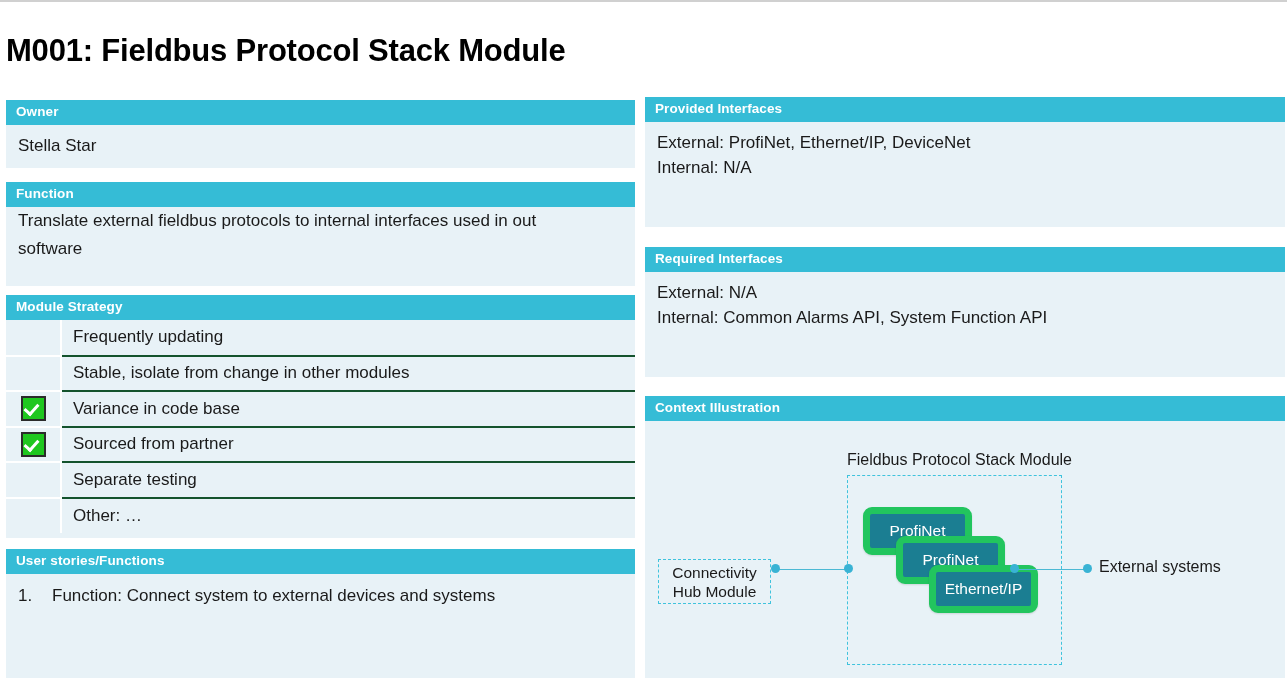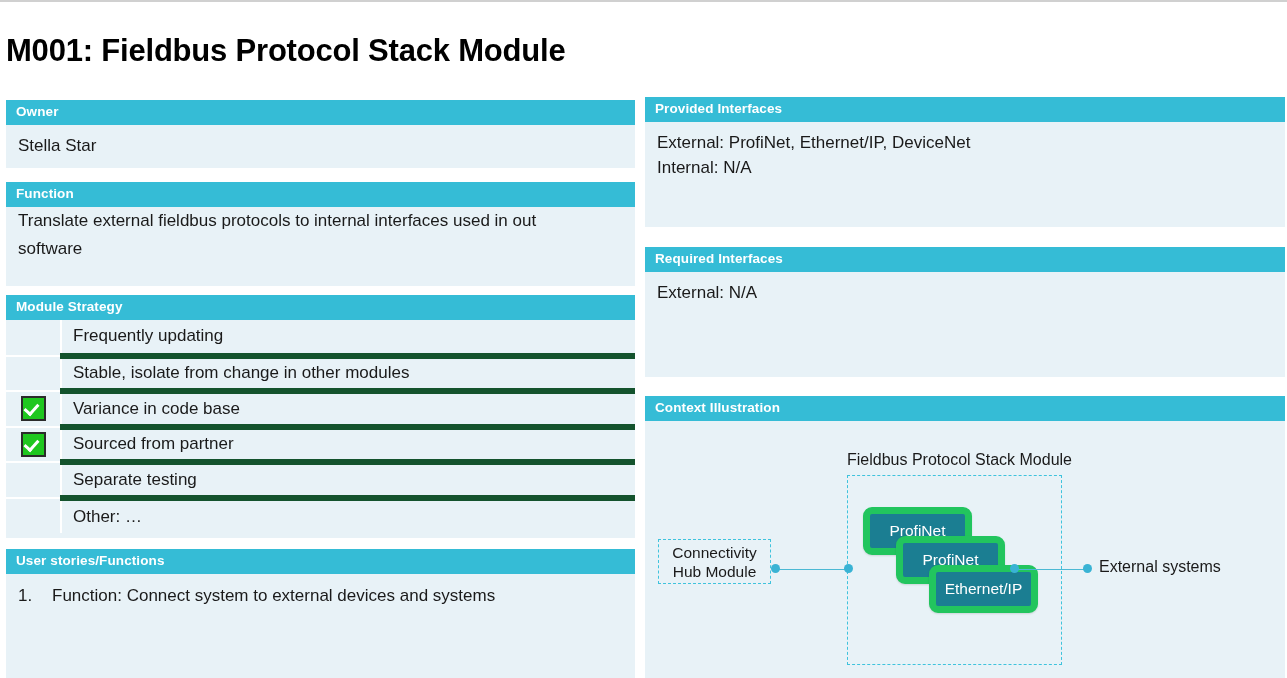--- a/index.html
+++ b/index.html
@@ -48,21 +48,21 @@
   .check-row{height:35.5px;}
   .check-cell{
     width:54px;background:#e8f2f7;
     border-right:2px solid #ffffff;
     border-bottom:2px solid #ffffff;
     text-align:center;vertical-align:middle;
     padding:0;
   }
   .label-cell{
     background:#e8f2f7;
-    border-bottom:6px solid #14532d;
+    border-bottom:2px solid #14532d;
     font-size:17px;color:#1a1a1a;
     padding-left:11px;vertical-align:middle;
     white-space:nowrap;
   }
   .check-row:last-child .check-cell,
   .check-row:last-child .label-cell{border-bottom:none;}
   .cbox{
     display:inline-block;width:21px;height:21px;
     background:#1fc71f;border:2px solid #2b2b2b;
     position:relative;vertical-align:middle;
@@ -88,21 +88,21 @@
   .diagram{position:relative;width:100%;height:255px;}
   .diag-title{
     position:absolute;left:202px;top:30px;
     font-size:16px;color:#1a1a1a;white-space:nowrap;
   }
   .module-frame{
     position:absolute;left:202px;top:54px;width:215px;height:190px;
     border:1.5px dashed #3fc3dd;box-sizing:border-box;
   }
   .hub-box{
-    position:absolute;left:13px;top:118px;width:113px;height:45px;
+    position:absolute;left:13px;top:138px;width:113px;height:45px;
     border:1.5px dashed #3fc3dd;box-sizing:border-box;
     display:flex;flex-direction:column;align-items:center;justify-content:center;
     font-size:15.5px;line-height:19px;color:#1a1a1a;
   }
   .proto-box{
     position:absolute;
     background:#1b7e92;border:7px solid #22c55e;border-radius:9px;
     color:#ffffff;font-size:15.5px;
     display:flex;align-items:center;justify-content:center;
     box-sizing:border-box;
@@ -198,20 +198,21 @@
   <div class="panel-body">
     <div class="line">External: ProfiNet, Ethernet/IP, DeviceNet</div>
     <div class="line">Internal: N/A</div>
   </div>
 </div>
 
 <div class="panel" id="required-panel">
   <div class="panel-head">Required Interfaces</div>
   <div class="panel-body">
     <div class="line">External: N/A</div>
+    <div class="line">Internal: Common Alarms API, System Function API</div>
   </div>
 </div>
 
 <div class="panel" id="context-panel">
   <div class="panel-head">Context Illustration</div>
   <div class="diagram">
 
     <div class="diag-title">Fieldbus Protocol Stack Module</div>
     <div class="module-frame"></div>
 

